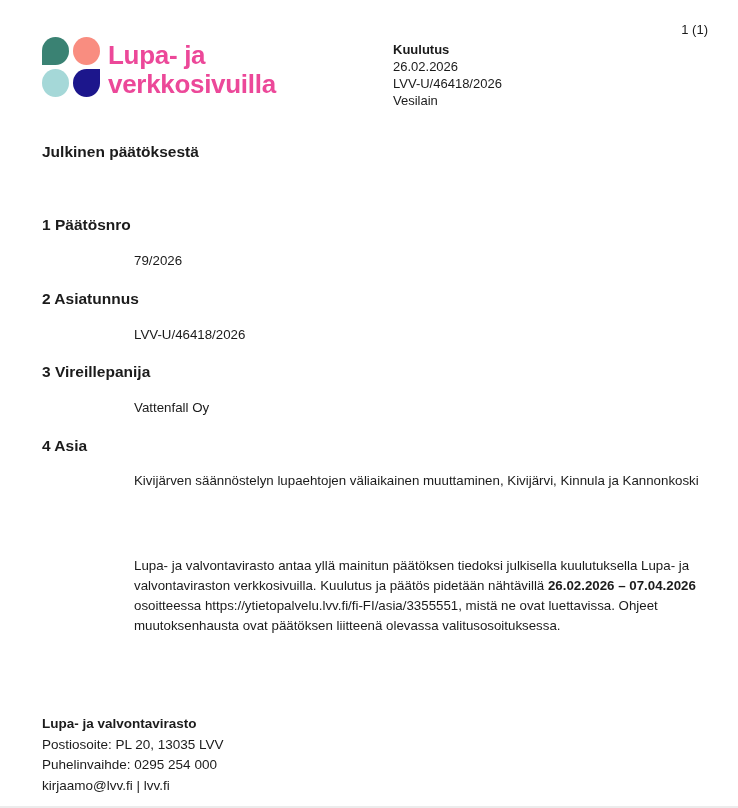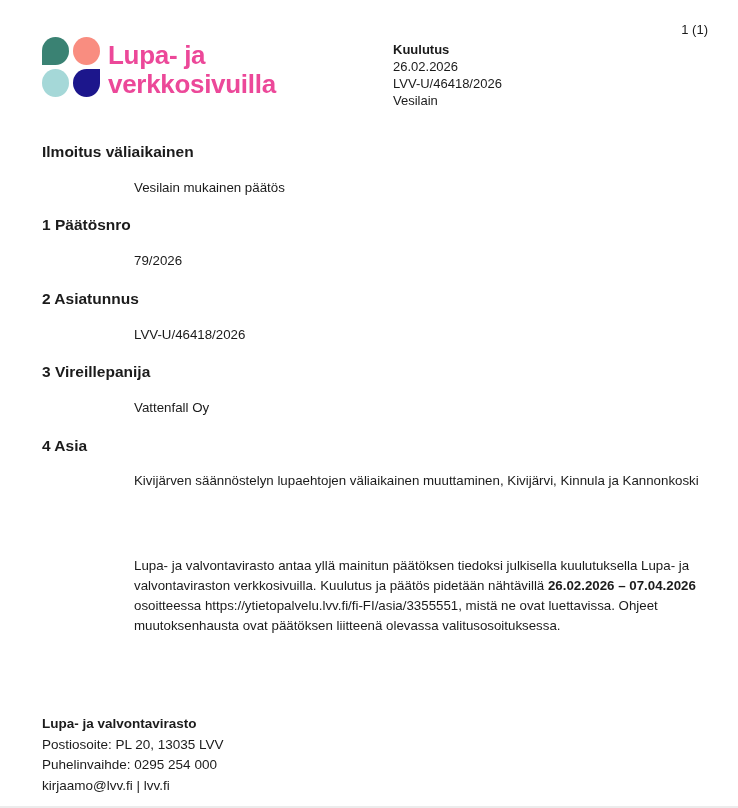--- a/index.html
+++ b/index.html
@@ -94,22 +94,21 @@
 
   <div class="doc-meta">
     <div class="bold">Kuulutus</div>
     <div>26.02.2026</div>
     <div>LVV-U/46418/2026</div>
     <div>Vesilain</div>
   </div>
 
   <div class="page-number">1 (1)</div>
 
-  <div class="heading pos-title">Ilmoitus väliaikainen</div>
-  <div class="body-text pos-subtitle">Vesilain mukainen päätös</div>
+  <div class="heading pos-title">Julkinen päätöksestä</div>
 
   <div class="heading pos-h1">1 Päätösnro</div>
   <div class="body-text pos-b1">79/2026</div>
 
   <div class="heading pos-h2">2 Asiatunnus</div>
   <div class="body-text pos-b2">LVV-U/46418/2026</div>
 
   <div class="heading pos-h3">3 Vireillepanija</div>
   <div class="body-text pos-b3">Vattenfall Oy</div>
 

